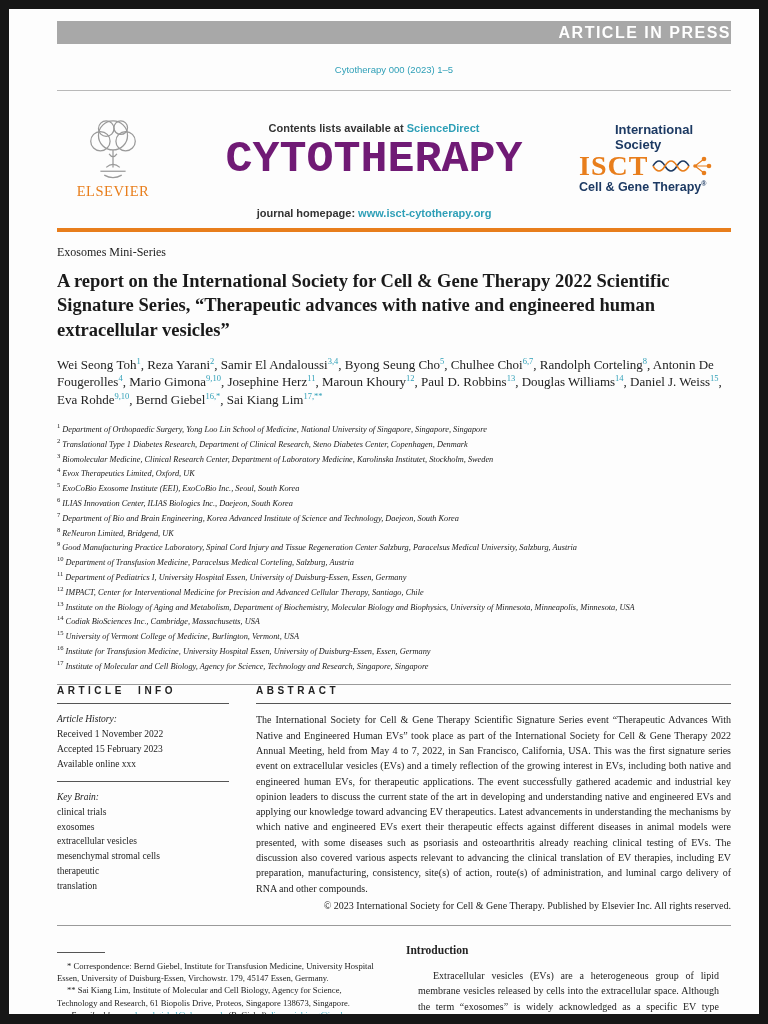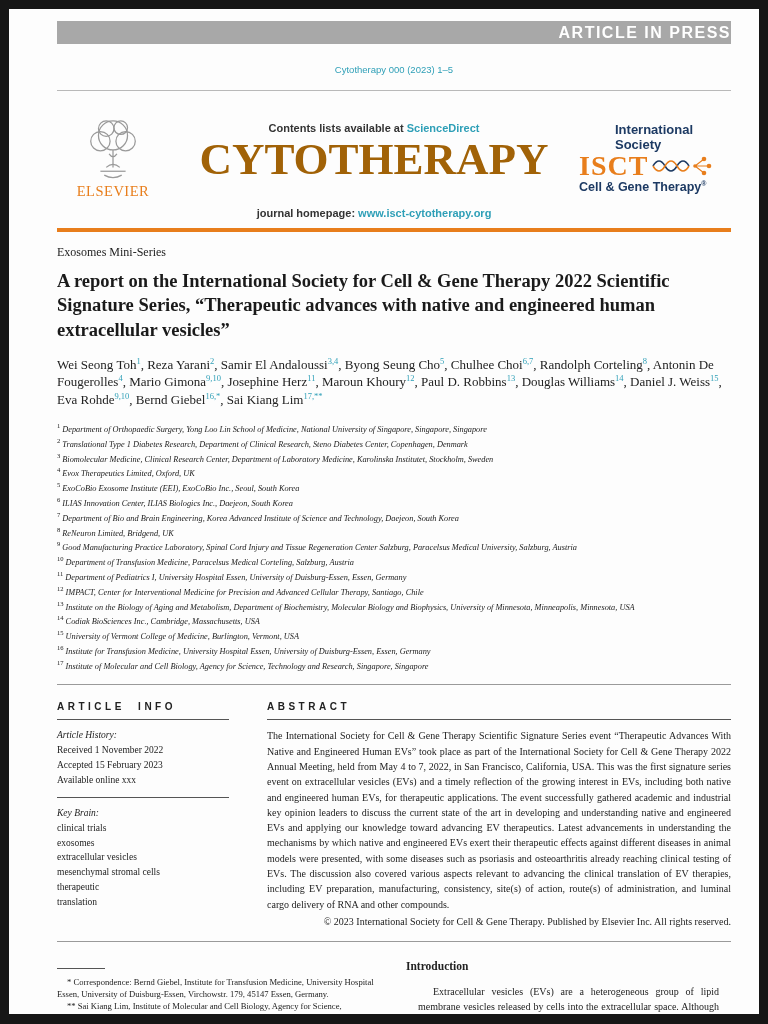--- a/index.html
+++ b/index.html
@@ -32,21 +32,21 @@
     color:#e87e1c; font-size:14.5px; letter-spacing:0.5px; margin-top:0;
     font-family:"Liberation Serif", serif;
   }
   .header-center { flex:1; text-align:center; }
   .contents-line, .homepage-line {
     font-family:"Liberation Sans", sans-serif; font-size:11px;
     font-weight:bold; color:#333;margin-top:24px;
   }
   .teal-link { color:#2e9fb7; text-decoration:none; cursor:pointer; }
   .journal-name {
-    font-family:Liberation Serif, serif; font-weight:bold; color:#a16207;
+    font-family:Liberation Mono, monospace; font-weight:bold; color:#701a75;
     font-size:45px; line-height:1.02; margin:3px 0 2px;
   }
   .isct { width:152px; font-family:"Liberation Sans", sans-serif; }
   .isct-line1 { color:#1d3a63; font-weight:bold; font-size:13px;padding-left:36px; }
   .isct-mid { display:flex; align-items:center; }
   .isct-acronym {
     color:#e87e1c; font-family:"Liberation Serif", serif;
     font-size:28px; letter-spacing:1px; font-weight:600; line-height:1;
   }
   .isct-line2 { color:#1d3a63; font-weight:bold; font-size:12.5px; }
@@ -54,21 +54,21 @@
   .series-label { margin-top:13px; font-size:12px; }
   .title {
     font-size:18.5px; font-weight:600; margin:9px 0 0; line-height:1.33;
     max-width:672px; color:#1a1a1a;
   }
   .authors { font-size:13px; margin:13px 0 0; line-height:1.32; max-width:676px; }
   .authors sup { color:#2e9fb7; font-size:8.5px; }
   .affiliations { margin-top:13px; font-size:8.3px; font-style:italic; line-height:1.45; color:#1a1a1a; }
   .affil sup { font-style:normal; font-size:6.6px; margin-right:2px; }
   .rule { border:0; border-top:1px solid #9a9a9a; margin:12px 0 0; }
-  .twocol-top { display:grid; grid-template-columns:172px 1fr; column-gap:38px; margin-top:16px; }
+  .twocol-top { display:grid; grid-template-columns:172px 1fr; column-gap:27px; }
   .sec-head {
     font-family:"Liberation Sans", sans-serif; font-size:10px; font-weight:600;
     letter-spacing:3.5px; word-spacing:7px; color:#222;
   }
   .sec-rule { border:0; border-top:1px solid #555; margin:7px 0 8px; }
   .info-block { font-size:9.5px; line-height:1.55; }
   .italic { font-style:italic; }
   .abs-text { font-size:10px; line-height:1.53; text-align:justify; margin:0; }
   .abs-copy { font-size:10px; text-align:right; margin:4px 0 0; }
   .twocol-bottom { display:grid; grid-template-columns:1fr 1fr; column-gap:24px; margin-top:10px; }

